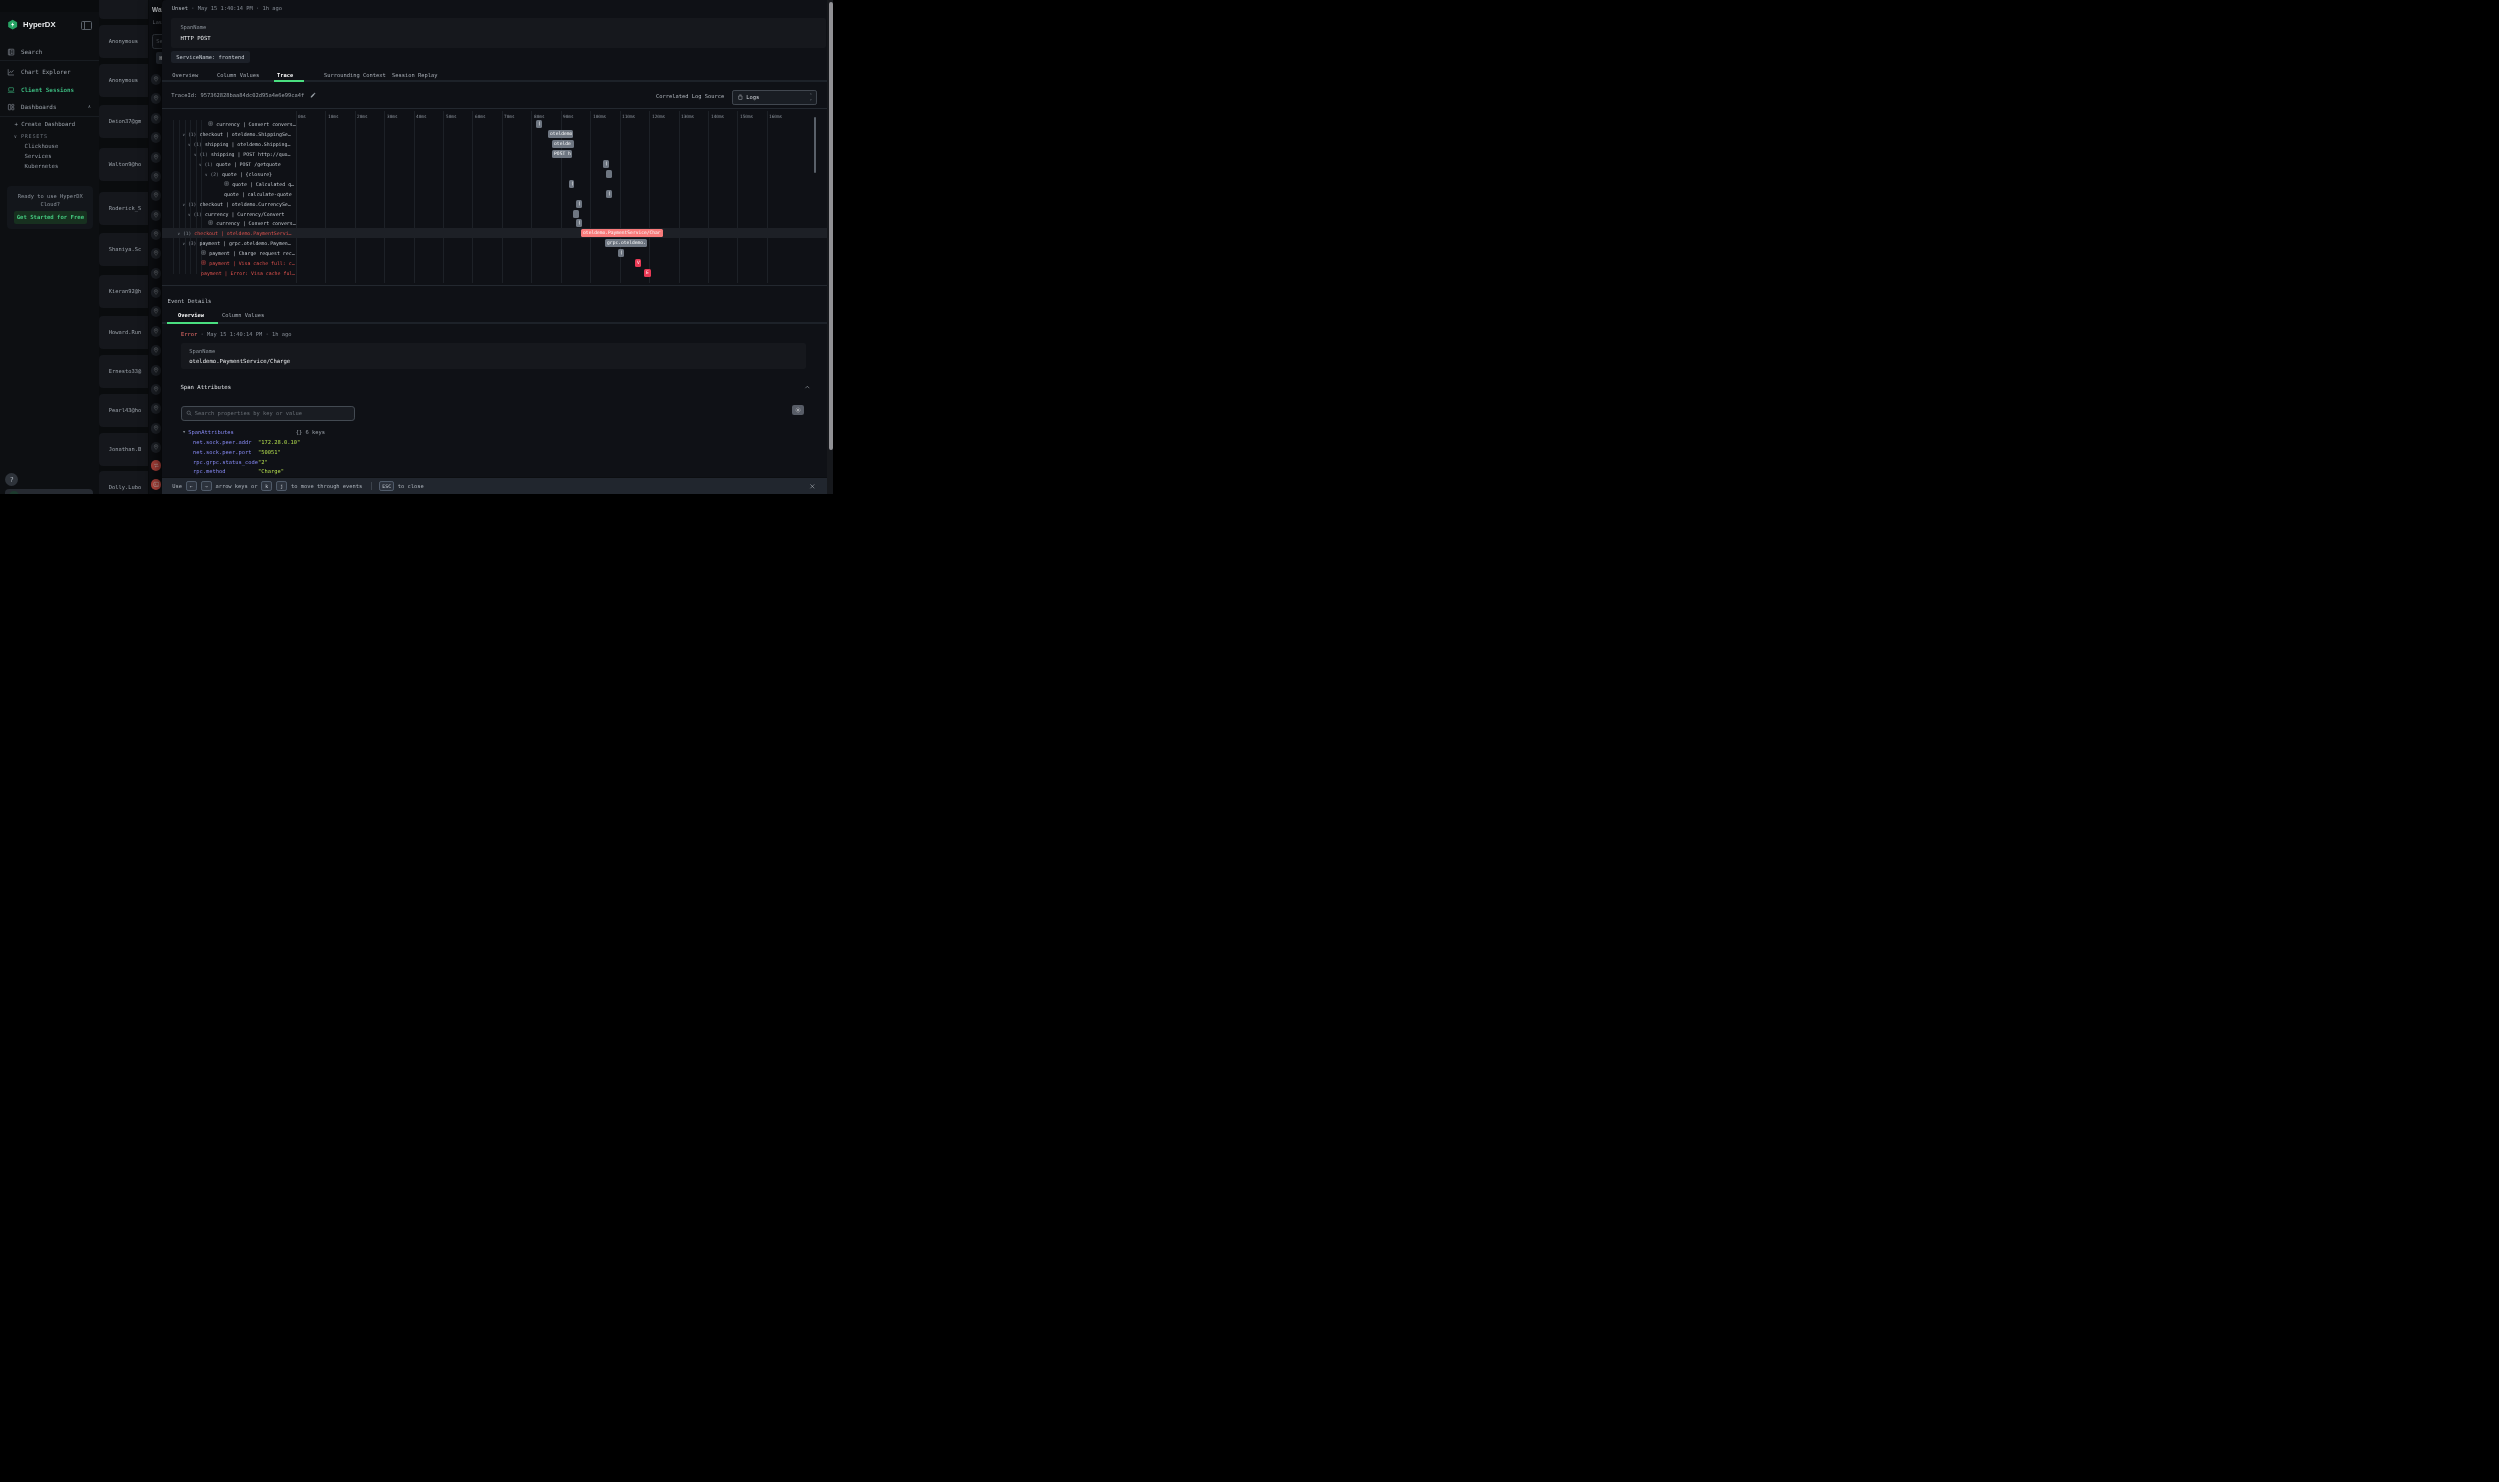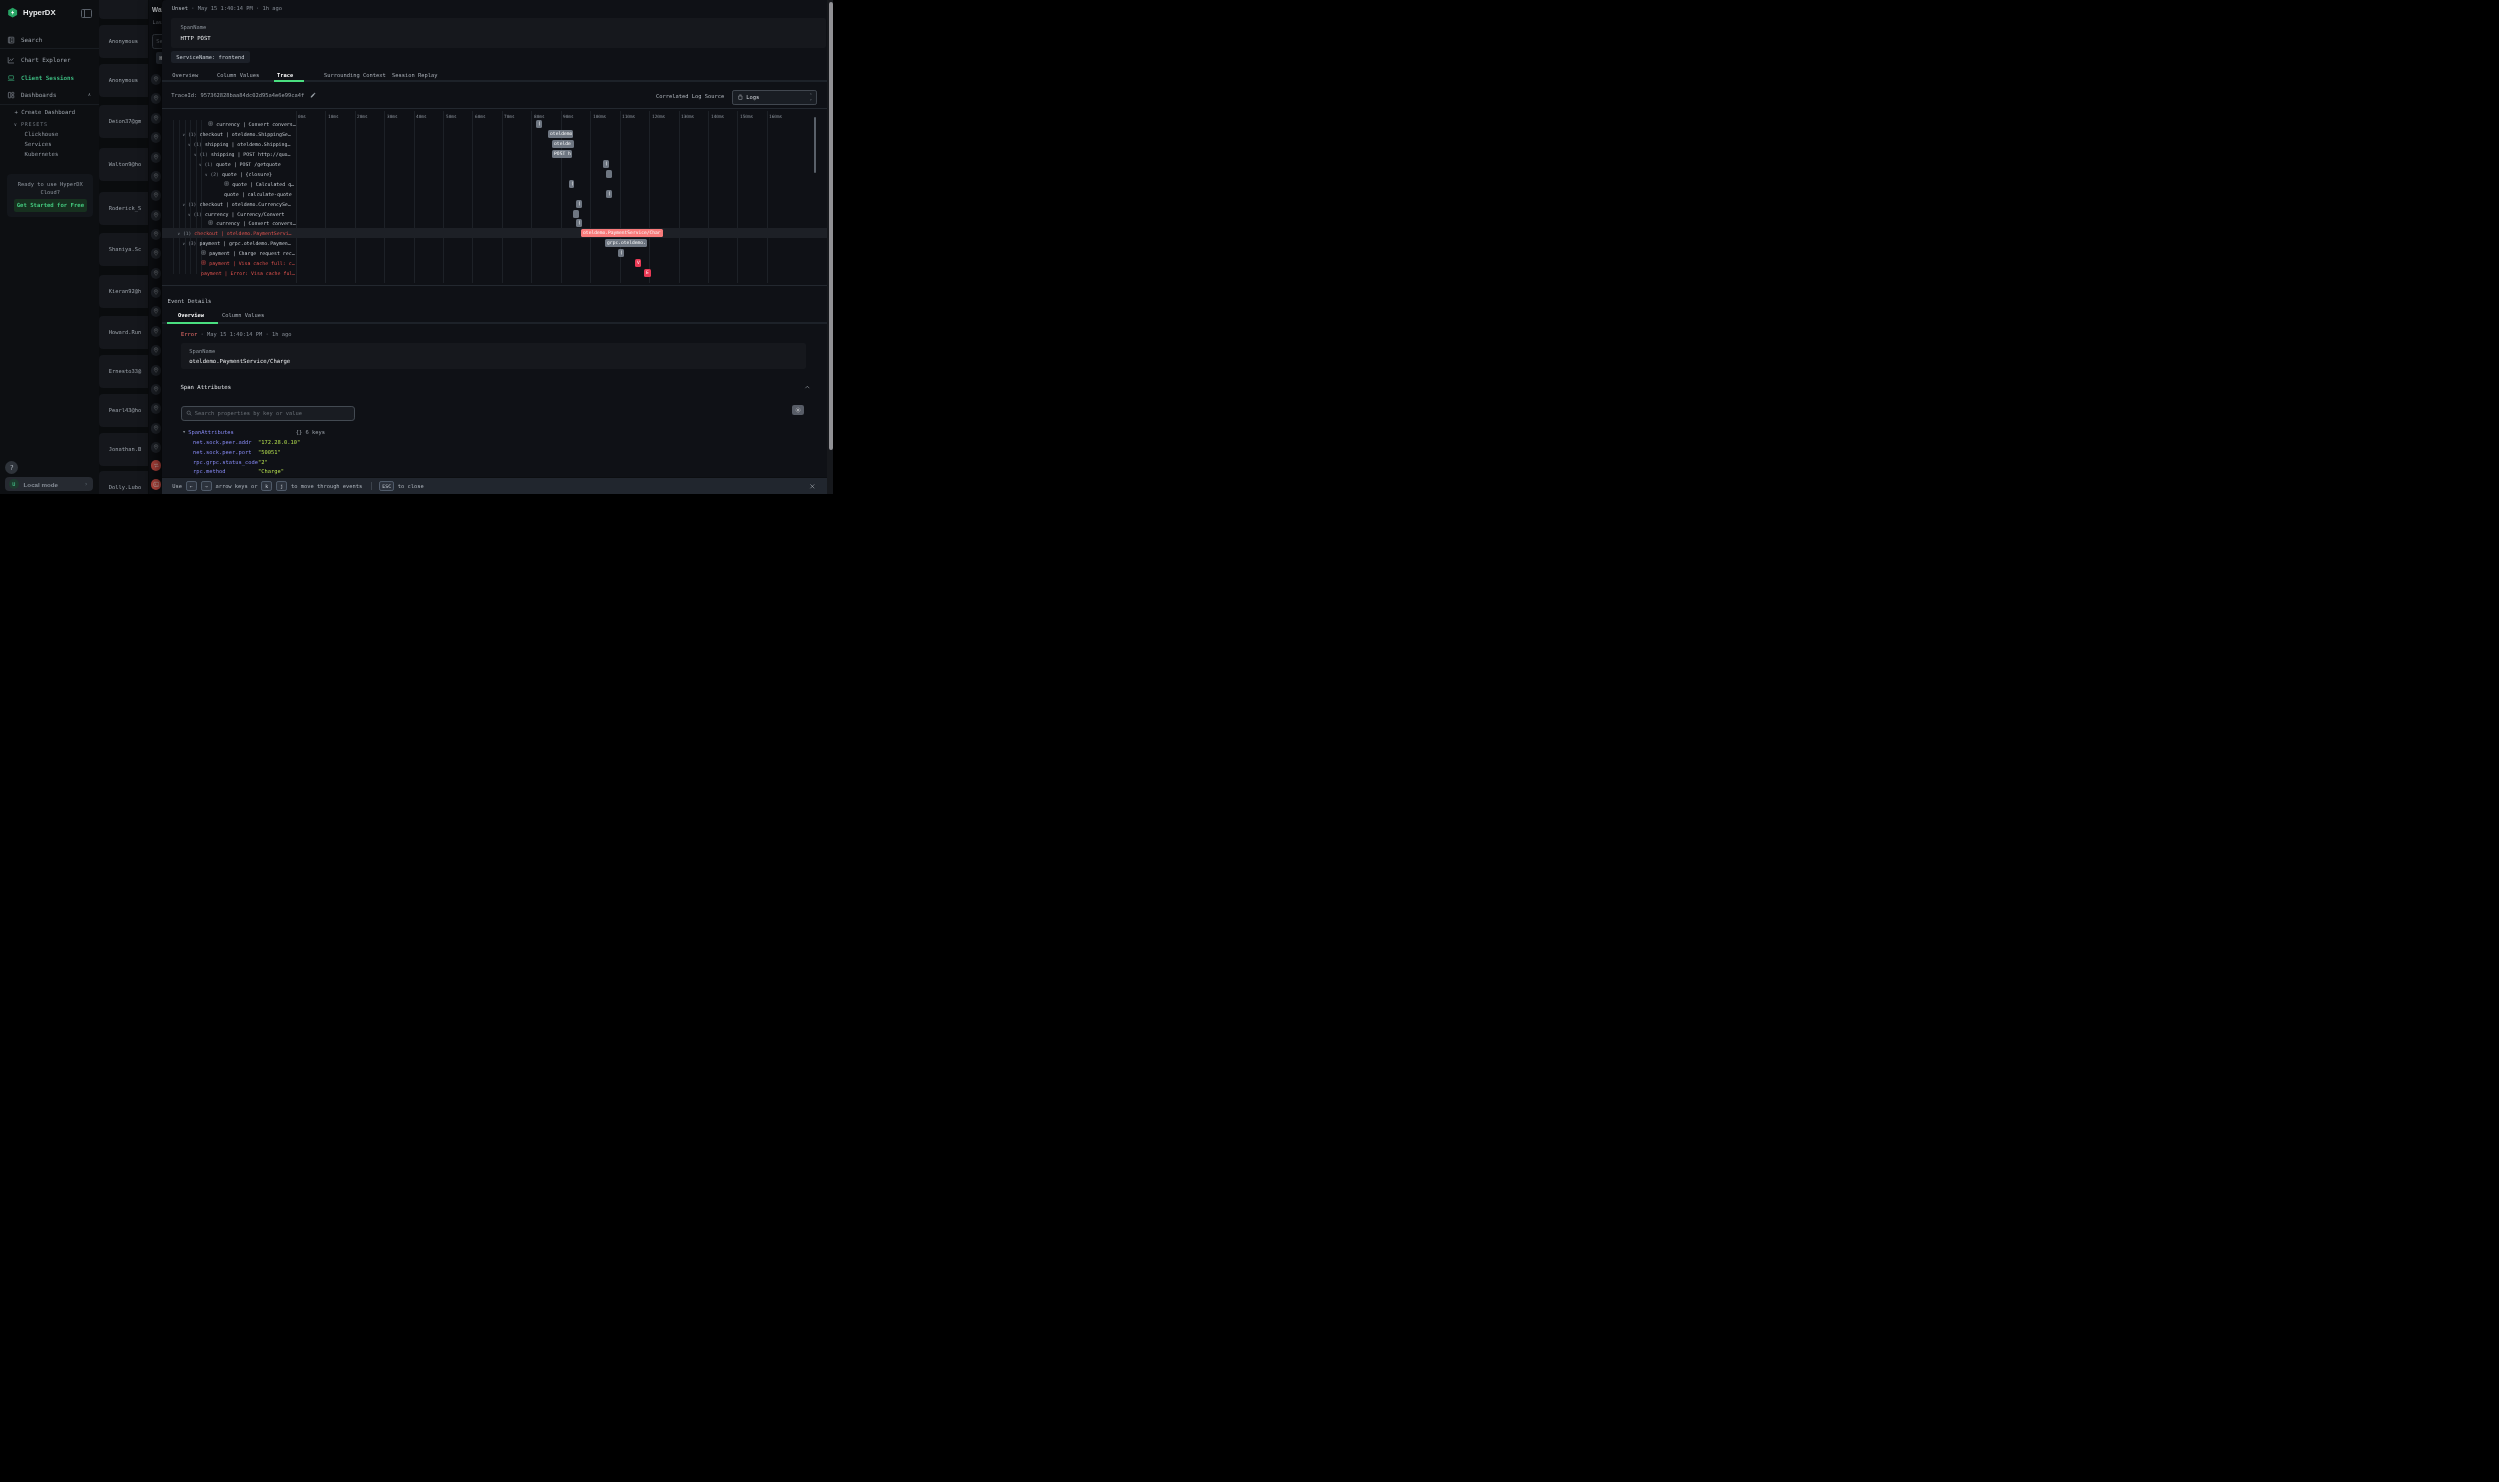--- a/index.html
+++ b/index.html
@@ -1,21 +1,21 @@
 <!DOCTYPE html>
 <html style="font-size:8.2px"><head>
 <meta charset="utf-8">
 <style>
   html,body{margin:0;padding:0;background:#000;}
   #app{position:relative;width:833px;height:494px;background:#0a0c0e;overflow:hidden;
        font-family:"DejaVu Sans Mono",monospace;color:#c6ccd3;}
   svg{display:block;}
 
   
-  #sidebar{position:absolute;left:0;top:0;width:99px;height:636px;background:#0d0f12;border-right:0.5px solid #15181c;}
+  #sidebar{position:absolute;left:0;top:12px;width:99px;height:636px;background:#0d0f12;border-right:0.5px solid #15181c;}
   #logo-row{position:absolute;left:7.2px;top:7.2px;display:flex;align-items:center;gap:4.6px;}
   #logo-text{font-family:"Liberation Sans",sans-serif;font-weight:bold;font-size:7.7px;color:#e8eaec;}
   #collapse-btn{position:absolute;left:81px;top:8.7px;width:8.7px;height:7.7px;border:0.7px solid #596069;border-radius:1.5px;}
   #collapse-btn:before{content:"";position:absolute;left:2.1px;top:0;width:0.7px;height:100%;background:#596069;}
   .nav-item{position:absolute;left:0;width:99px;height:13.3px;display:flex;align-items:center;gap:5.6px;padding-left:7.2px;box-sizing:border-box;
             font-size:5.9px;color:#9aa1a9;cursor:pointer;}
   .nav-item .nv-ic{width:8.2px;height:8.2px;color:#8b929b;flex:0 0 8.2px;}
   .nav-item.active{color:#3cb77e;font-weight:bold;}
   .nav-item.active .nv-ic{color:#3cb77e;}
   .sb-divider{position:absolute;left:0;width:99px;height:0.5px;background:#181c21;}

